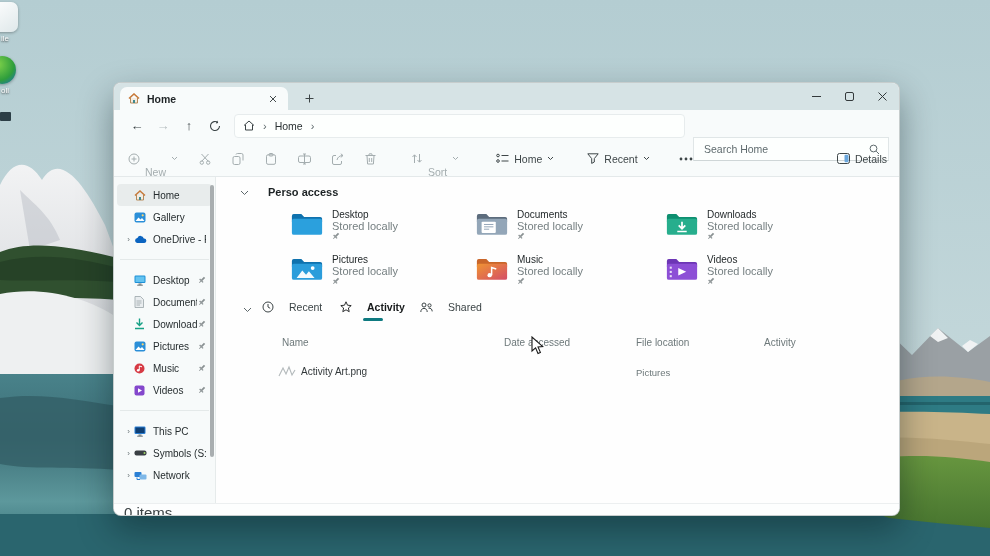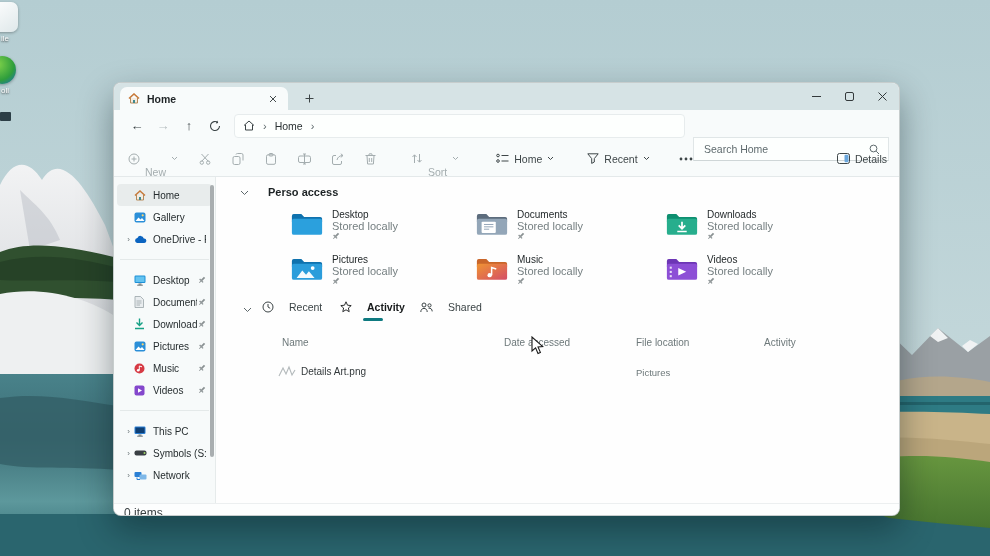--- a/index.html
+++ b/index.html
@@ -85,21 +85,21 @@
   .stab.active{color:#16191a;font-weight:bold;}
   .stab-underline{position:absolute;left:147px;top:141px;width:20px;height:3px;
        border-radius:2px;background:#0e7a80;}
   
   .th{position:absolute;top:160px;font-size:10px;color:#6d787a;}
   .trow-name{position:absolute;left:85px;top:189px;font-size:10px;color:#33393b;}
   .trow-loc{position:absolute;left:420px;top:190px;font-size:9.5px;color:#6d787a;}
   .trow-thumb{position:absolute;left:62px;top:188px;}
   
   .statusbar{height:17px;border-top:1px solid #eceff0;display:flex;align-items:center;
-       padding-left:10px;font-size:12px;color:#3a4143;background:#fdfefe;}
+       padding-left:10px;font-size:15px;color:#3a4143;background:#fdfefe;}
   .cursor{position:absolute;left:531px;top:336px;z-index:5;}
 </style>
 </head>
 <body>
 
 <svg class="bg" width="990" height="556" viewBox="0 0 990 556">
   <defs>
     <linearGradient id="sky" x1="0" y1="0" x2="0" y2="1">
       <stop offset="0" stop-color="#b4cdd2"></stop>
         <stop offset="1" stop-color="#cadcde"></stop>
@@ -680,21 +680,21 @@
       <div class="stab-underline"></div>
 
       <div class="th" style="left:66px">Name</div>
       <div class="th" style="left:288px">Date accessed</div>
       <div class="th" style="left:420px">File location</div>
       <div class="th" style="left:548px">Activity</div>
 
       <svg class="trow-thumb" width="18" height="13" viewBox="0 0 18 13">
         <path d="M1,11 L5,3 L8,9 L11,2 L14,10 L17,5" fill="none" stroke="#b3b9bb" stroke-width="1.1"></path>
         </svg>
-      <div class="trow-name">Details Art.png</div>
+      <div class="trow-name">Activity Art.png</div>
       <div class="trow-loc">Pictures</div>
     </div>
   </div>
 
   <div class="statusbar">
     <span>0 items</span>
   </div>
 </div>
 
 <svg class="cursor" width="13" height="19" viewBox="0 0 13 19">

